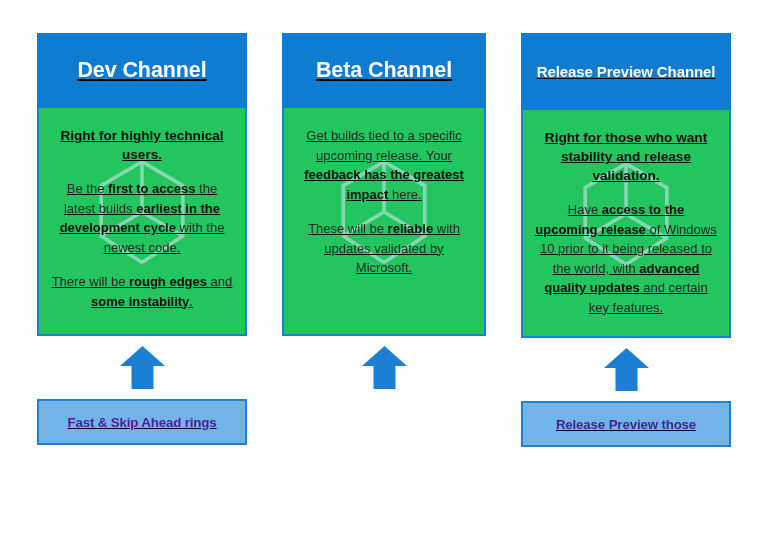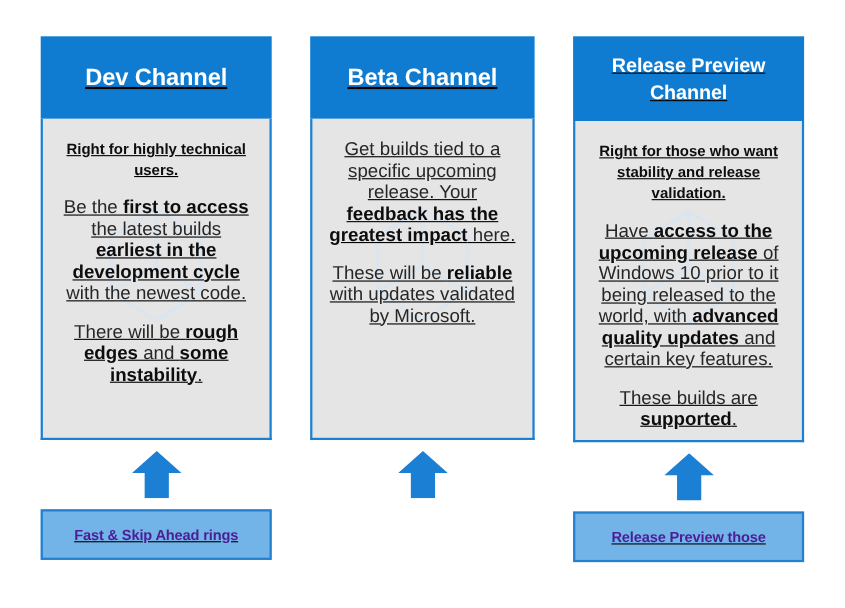--- a/index.html
+++ b/index.html
@@ -36,29 +36,29 @@
     line-height:25px;
     text-align:center;
     display:flex;
     align-items:center;
     justify-content:center;
     height:75px;
     box-sizing:border-box;
     padding:0 6px;
     letter-spacing:-0.1px;
   }
-  .chan-header.two-line{height:77px;font-size:18px;}
+  .chan-header.two-line{height:77px;font-size:15px;}
 
   
   .chan-body{
     border:2px solid #1B7FD3;
     border-top:none;
-    background:#e5e5e5;
+    background:#22c55e;
     flex:0 0 auto;
-    height:292px;
+    height:228px;
     box-sizing:border-box;
     padding:18px 12px 10px 12px;
     position:relative;
     overflow:hidden;
   }
   .chan-body .inner{
     position:relative;
     z-index:2;
   }
   .watermark{
@@ -74,21 +74,21 @@
     font-weight:bold;
     color:#0d0d0d;
     font-size:13.6px;
     line-height:19px;
     text-align:center;
     margin:0 0 15px 0;
   }
   .lede.left{text-align:center;}
   .para{
     color:#262626;
-    font-size:17px;
+    font-size:13px;
     line-height:19.5px;
     text-align:center;
     margin:0 0 15px 0;
   }
   .para:last-child{margin-bottom:4px;}
   .para b, .lede b{font-weight:bold;color:#0d0d0d;}
 
   
   .arrow-wrap{
     height:63px;

